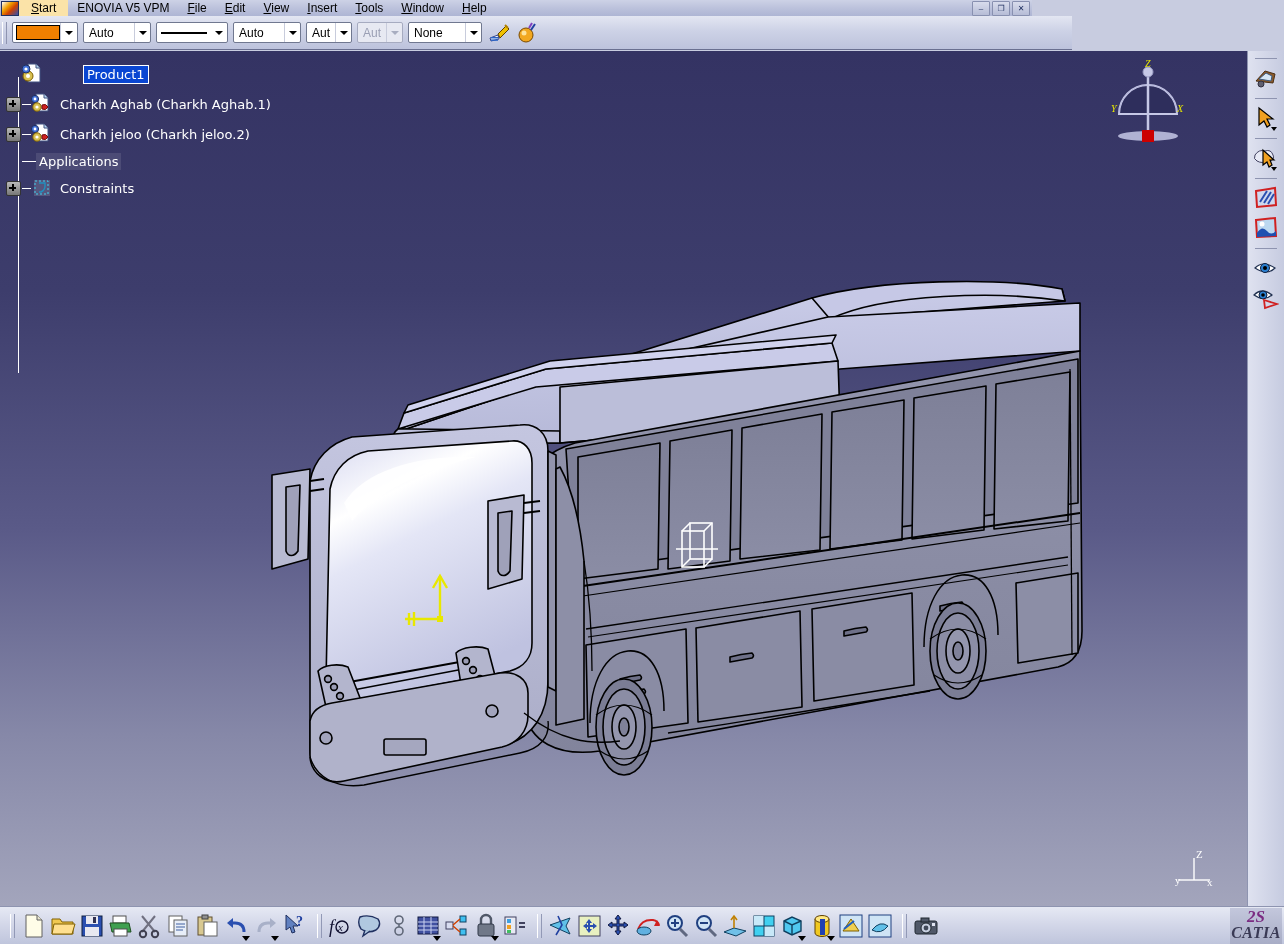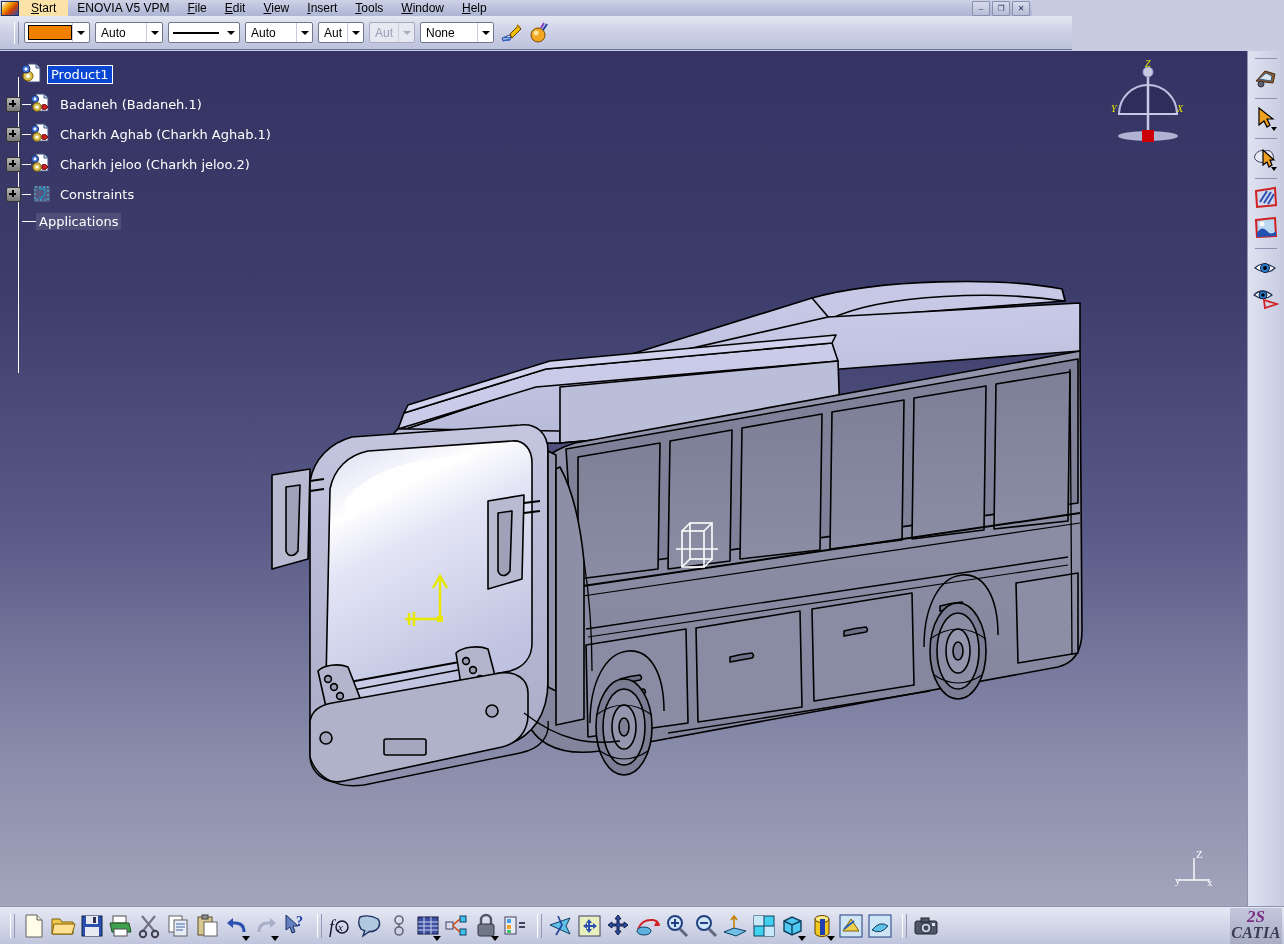--- a/index.html
+++ b/index.html
@@ -17,21 +17,21 @@
   #menubar .mi.start{background:#fbe3a8;padding:0 12px;}
   #menubar .mi u{text-decoration:underline;}
   #winbtns{position:absolute;right:2px;top:1px;display:flex;gap:2px;}
   #winbtns div{width:16px;height:13px;background:linear-gradient(to bottom,#d8dcec,#b6bcd6);
     border:1px solid #8890b0;border-radius:1px;font-size:8px;color:#203060;
     display:flex;align-items:center;justify-content:center;line-height:1;}
 
   
   #toolbar{position:absolute;left:0;top:16px;width:1072px;height:34px;
     background:linear-gradient(to bottom,#e3e6f2 0%,#cdd2e6 45%,#bdc3dc 100%);
-    border-bottom:1px solid #6a7090;display:flex;align-items:center;padding-left:14px;box-sizing:border-box;}
+    border-bottom:1px solid #6a7090;display:flex;align-items:center;padding-left:2px;box-sizing:border-box;}
   .grip{width:3px;height:22px;border-left:1px solid #fff;border-right:1px solid #8e94b0;margin-right:5px;}
   .ctl{height:21px;background:#fff;border:1px solid #707890;display:flex;align-items:center;
     margin-right:5px;box-sizing:border-box;font-size:12px;color:#000;border-radius:2px;}
   .ctl.disabled{background:#e7e9f2;color:#9a9fb4;border-color:#a6abc0;}
   .ctl .txt{padding:0 5px;white-space:nowrap;overflow:hidden;}
   .ctl .arrow{width:15px;height:19px;display:flex;align-items:center;justify-content:center;
     border-left:1px solid #c8ccdc;}
   .ctl .arrow i{display:block;width:0;height:0;border-left:4px solid transparent;
     border-right:4px solid transparent;border-top:4px solid #000;}
   .ctl.disabled .arrow i{border-top-color:#a8adc0;}
@@ -53,21 +53,21 @@
   .trow{display:flex;align-items:center;height:30px;}
   .expander{width:13px;height:13px;background:linear-gradient(to bottom,#b8b8b8,#777);
     border:1px solid #333;border-radius:2px;position:relative;flex:0 0 auto;margin-right:1px;}
   .expander:before,.expander:after{content:"";position:absolute;background:#000;}
   .expander:before{left:2px;top:5px;width:7px;height:2px;}
   .expander:after{left:5px;top:2px;width:2px;height:7px;}
   .expander.hidden{visibility:hidden;}
   .elbow{width:9px;height:1px;background:#fff;flex:0 0 auto;}
   .ticon{width:22px;height:22px;flex:0 0 auto;position:relative;margin-right:4px;}
   .tlabel{white-space:nowrap;padding:1px 3px;}
-  .tlabel.sel{background:#0a46d2;outline:1px solid #fff;}
+  .tlabel.sel{background:#0a46d2;outline:1px solid #fff;margin-left:36px;}
   .tlabel.soft{background:rgba(255,255,255,.10);}
   #treeline{position:absolute;left:12px;top:18px;width:1px;height:296px;background:#fff;}
 
   
   #compass{position:absolute;right:55px;top:5px;width:90px;height:95px;}
 
   
   #triad{position:absolute;right:28px;bottom:14px;width:46px;height:44px;}
 
   
@@ -383,90 +383,74 @@
             <circle cx="6" cy="13" r="5" fill="#d8c050" stroke="#806000"></circle>
             <circle cx="6" cy="13" r="2" fill="#fff"></circle>
             <circle cx="4" cy="6" r="4" fill="#4070d8" stroke="#203060"></circle>
             <circle cx="4" cy="6" r="1.6" fill="#fff"></circle>
           </svg>
         </div>
         <div class="tlabel sel">Product1</div>
       </div>
 
 
+
       <div class="trow">
         <div class="expander"></div>
         <div class="elbow"></div>
         <div class="ticon">
           <svg width="22" height="22" viewBox="0 0 22 22">
             <path d="M5 1 H13 L17 5 V18 H5 Z" fill="#ffffff" stroke="#405080"></path>
             <path d="M13 1 V5 H17" fill="#b8d8f0" stroke="#405080"></path>
             <circle cx="4" cy="6" r="3.6" fill="#4070d8" stroke="#203060"></circle>
             <circle cx="4" cy="6" r="1.4" fill="#fff"></circle>
             <circle cx="6" cy="14" r="4.2" fill="#d8c050" stroke="#806000"></circle>
             <circle cx="6" cy="14" r="1.6" fill="#fff"></circle>
             <path d="M11 12 q4 -2 6 2 q-2 4 -6 2 z" fill="#d02020" stroke="#701010"></path>
           </svg>
         </div>
-        <div class="tlabel">Badaneh (Badaneh.1)</div>
+        <div class="tlabel">Charkh Aghab (Charkh Aghab.1)</div>
       </div>
+
+
 
       <div class="trow">
         <div class="expander"></div>
         <div class="elbow"></div>
         <div class="ticon">
           <svg width="22" height="22" viewBox="0 0 22 22">
             <path d="M5 1 H13 L17 5 V18 H5 Z" fill="#ffffff" stroke="#405080"></path>
             <path d="M13 1 V5 H17" fill="#b8d8f0" stroke="#405080"></path>
             <circle cx="4" cy="6" r="3.6" fill="#4070d8" stroke="#203060"></circle>
             <circle cx="4" cy="6" r="1.4" fill="#fff"></circle>
             <circle cx="6" cy="14" r="4.2" fill="#d8c050" stroke="#806000"></circle>
             <circle cx="6" cy="14" r="1.6" fill="#fff"></circle>
             <path d="M11 12 q4 -2 6 2 q-2 4 -6 2 z" fill="#d02020" stroke="#701010"></path>
           </svg>
         </div>
-        <div class="tlabel">Charkh Aghab (Charkh Aghab.1)</div>
+        <div class="tlabel">Charkh jeloo (Charkh jeloo.2)</div>
       </div>
 
-
-
-      <div class="trow">
-        <div class="expander"></div>
-        <div class="elbow"></div>
-        <div class="ticon">
-          <svg width="22" height="22" viewBox="0 0 22 22">
-            <path d="M5 1 H13 L17 5 V18 H5 Z" fill="#ffffff" stroke="#405080"></path>
-            <path d="M13 1 V5 H17" fill="#b8d8f0" stroke="#405080"></path>
-            <circle cx="4" cy="6" r="3.6" fill="#4070d8" stroke="#203060"></circle>
-            <circle cx="4" cy="6" r="1.4" fill="#fff"></circle>
-            <circle cx="6" cy="14" r="4.2" fill="#d8c050" stroke="#806000"></circle>
-            <circle cx="6" cy="14" r="1.6" fill="#fff"></circle>
-            <path d="M11 12 q4 -2 6 2 q-2 4 -6 2 z" fill="#d02020" stroke="#701010"></path>
-          </svg>
-        </div>
-        <div class="tlabel">Charkh jeloo (Charkh jeloo.2)</div>
+      <div class="trow" style="height:24px">
+        <div class="expander hidden"></div>
+        <div class="elbow" style="width:14px"></div>
+        <div class="tlabel soft">Applications</div>
       </div>
 
       <div class="trow">
         <div class="expander"></div>
         <div class="elbow"></div>
         <div class="ticon">
           <svg width="22" height="22" viewBox="0 0 22 22">
             <rect x="3" y="3" width="16" height="16" fill="#6e7090" opacity=".55"></rect>
             <rect x="4" y="4" width="13" height="13" fill="none" stroke="#40d0f0" stroke-dasharray="2,2"></rect>
             <path d="M8 6 h6 v3 q0 4 -4 6 h-2" fill="none" stroke="#2090c0" stroke-width="1.4"></path>
           </svg>
         </div>
         <div class="tlabel">Constraints</div>
-      </div>
-
-      <div class="trow" style="height:24px">
-        <div class="expander hidden"></div>
-        <div class="elbow" style="width:14px"></div>
-        <div class="tlabel soft">Applications</div>
       </div>
     </div>
 
     <div id="compass">
       <svg width="90" height="95" viewBox="0 0 90 95">
         <path d="M16 58 A29 29 0 0 1 74 58 Z" fill="#2e2e5c" stroke="#c8c9e8" stroke-width="2"></path>
         <path d="M16 58 A29 29 0 0 1 74 58 Z" fill="none" stroke="#b4b6dc" stroke-width="1"></path>
         <line x1="45" y1="14" x2="45" y2="78" stroke="#c6c8e6" stroke-width="2.5"></line>
         <line x1="16" y1="58" x2="74" y2="58" stroke="#c6c8e6" stroke-width="2"></line>
         <circle cx="45" cy="16" r="5" fill="#c6c8e6" stroke="#9a9cc4"></circle>

